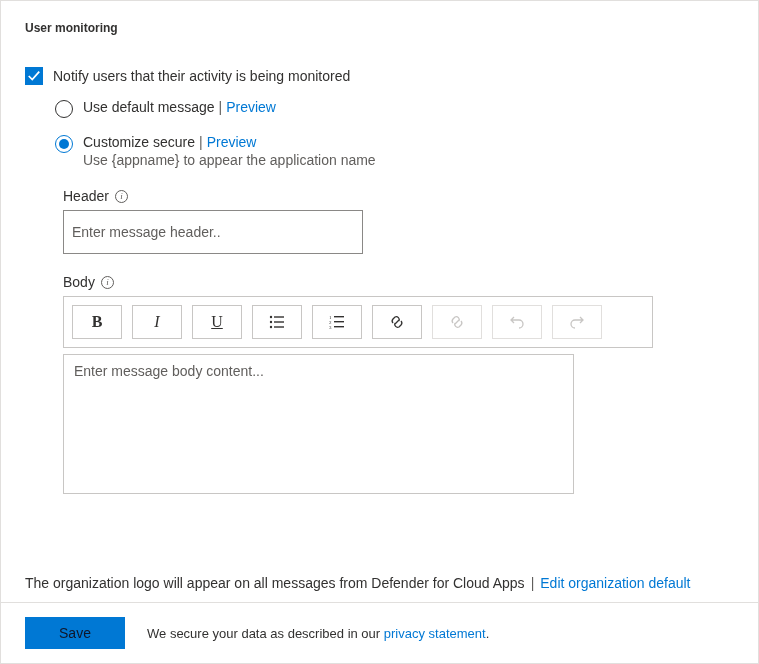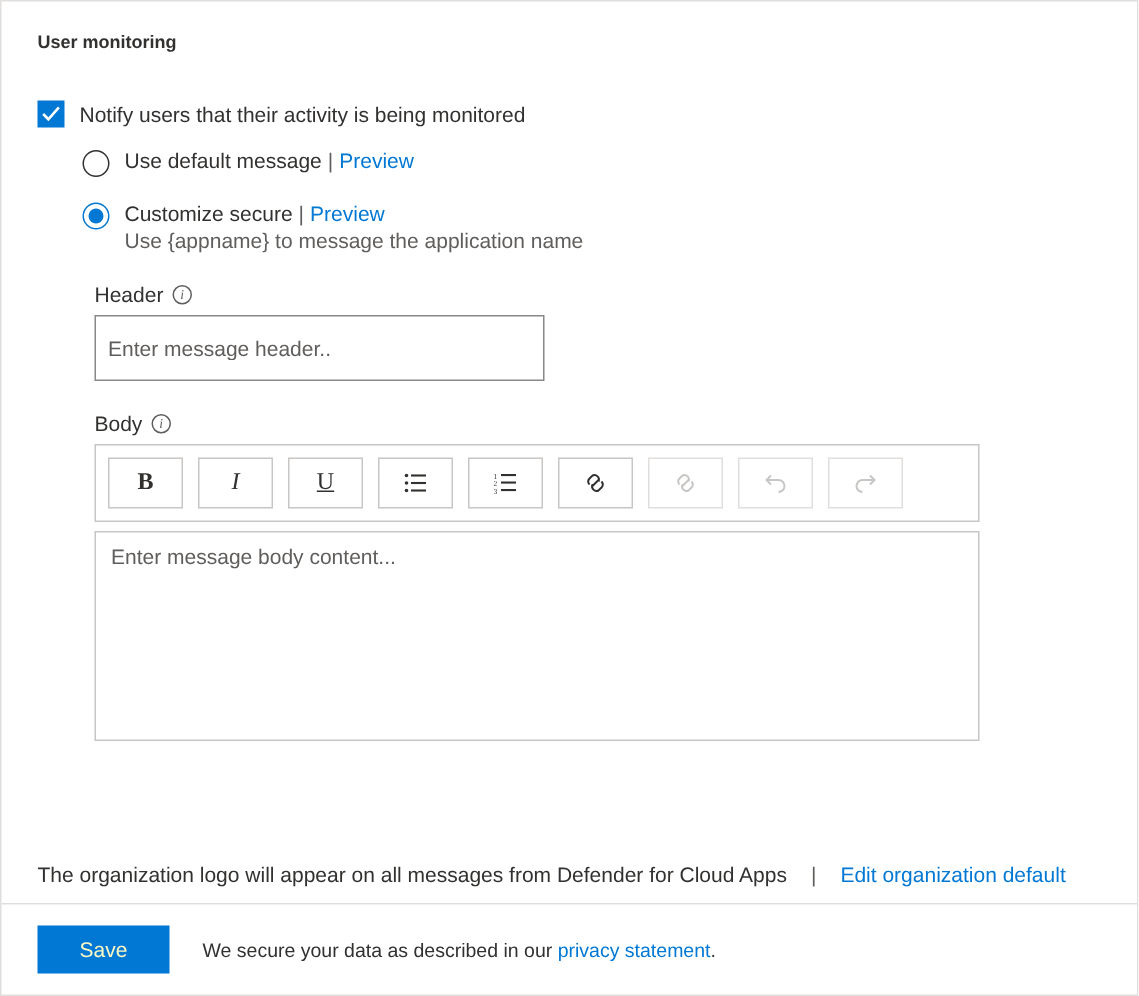--- a/index.html
+++ b/index.html
@@ -135,55 +135,55 @@
     color: #323130;
     cursor: pointer;
   }
   .tb-btn.disabled {
     color: #c8c6c4;
     border-color: #e1dfdd;
     cursor: default;
   }
   .tb-btn svg { width: 16px; height: 16px; }
   .editor-body {
-    width: 590px;
+    width: 511px;
     height: 140px;
     border: 1px solid #c8c6c4;
     border-top: 1px solid #c8c6c4;
     margin-top: 6px;
     padding: 8px 10px;
     color: #605e5c;
     font-size: 14px;
   }
   .logo-note {
     position: absolute;
     bottom: 72px;
     left: 24px;
     right: 24px;
     display: flex;
     align-items: center;
-    gap: 16px;
+    gap: 6px;
     font-size: 14px;
   }
   .footer {
     position: absolute;
     bottom: 0;
     left: 0;
     right: 0;
     border-top: 1px solid #e1dfdd;
     padding: 14px 24px;
     display: flex;
     align-items: center;
     gap: 22px;
   }
   .save-btn {
     background: #0078d4;
-    color: #fef9c3;
+    color: #0f172a;
     border: none;
-    width: 88px;
+    width: 100px;
     height: 32px;
     font-size: 14px;
     cursor: pointer;
     font-family: inherit;
   }
   .footer-text { font-size: 13px; color: #323130; }
 </style>
 </head>
 <body>
 
@@ -214,21 +214,21 @@
     </div>
 
     <div class="radio-item">
       <div class="radio selected"></div>
       <div class="radio-label">
         <div class="radio-label-main">
           <span>Customize secure</span>
           <span class="sep">|</span>
           <span class="link">Preview</span>
         </div>
-        <div class="hint">Use {appname} to message the application name</div>
+        <div class="hint">Use {appname} to appear the application name</div>
       </div>
     </div>
 
   </div>
 
   <div class="field-block">
     <div class="field-label">
       <span>Header</span>
       <span class="info-circle">i</span>
     </div>

